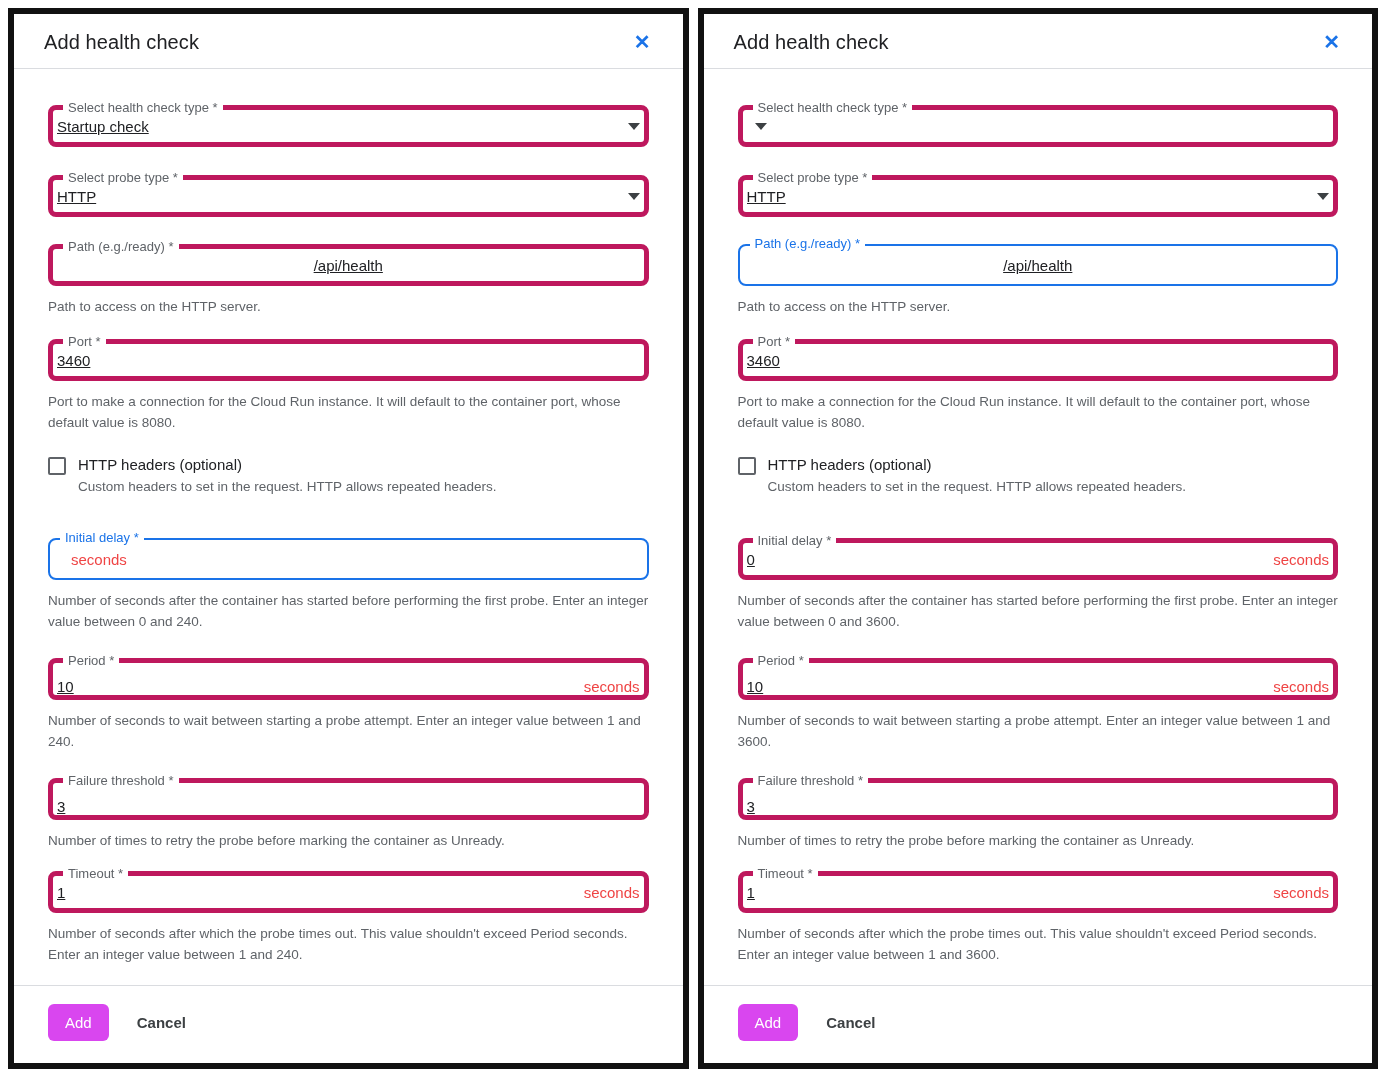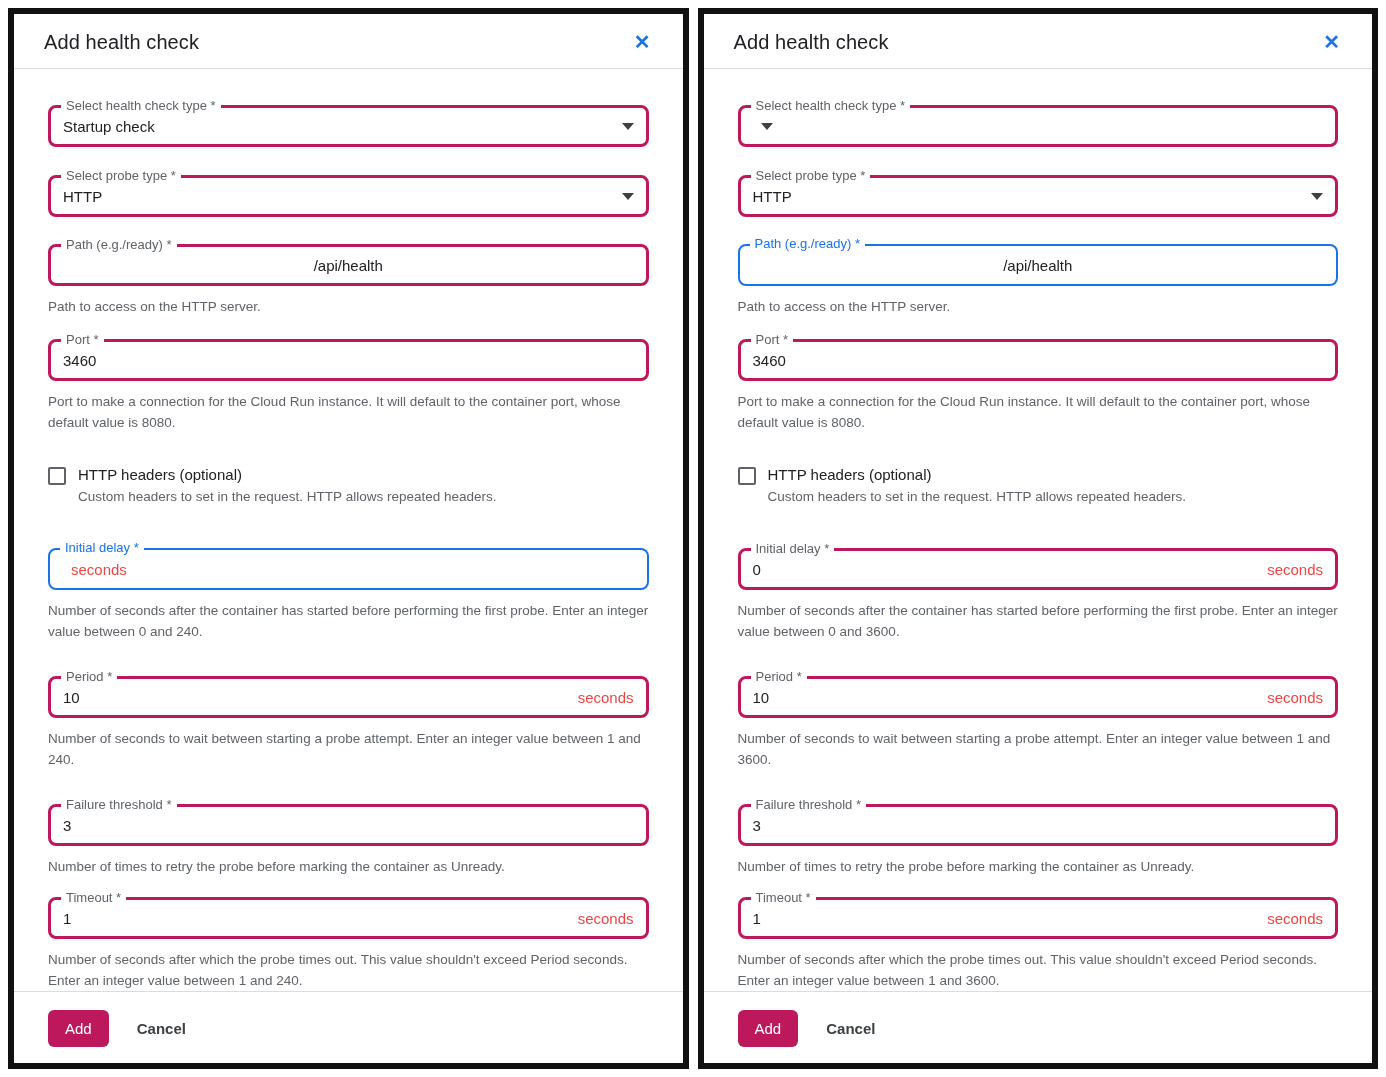--- a/index.html
+++ b/index.html
@@ -47,26 +47,26 @@
     border: none;
     border-top: 1px solid #dadce0;
     width: 100%;
   }
   .dialog-body {
     padding: 0 34px;
     flex: 1 1 auto;
   }
   .field {
     position: relative;
-    border: 3px solid #be185d;
+    border: 5px solid #be185d;
     border-radius: 8px;
     height: 42px;
     display: flex;
     align-items: center;
-    padding: 0 12px;
+    padding: 0 4px;
     background: #fff;
   }
   .field.focused {
     border: 2px solid #1a73e8;
     padding: 0 13px;
   }
   .field-label {
     position: absolute;
     top: -9px;
     left: 10px;
@@ -77,20 +77,21 @@
     white-space: nowrap;
     line-height: 14px;
   }
   .field.focused .field-label { color: #1a73e8; }
   .field-value {
     font-size: 15px;
     color: #202124;
     flex: 1 1 auto;
     white-space: nowrap;
     overflow: hidden;
+    text-decoration: underline;
   }
   .field-suffix {
     font-size: 15px;
     color: #ef4444;
     margin-left: 8px;
   }
   .text-cursor {
     display: inline-block;
     width: 1.5px;
     height: 19px;
@@ -108,23 +109,23 @@
   .helper {
     font-size: 13.5px;
     color: #5f6368;
     line-height: 21px;
     margin-top: 10px;
   }
   .mt-first { margin-top: 36px; }
   .mt-28 { margin-top: 28px; }
   .mt-27 { margin-top: 27px; text-align: center; }
   .mt-22 { margin-top: 22px; }
-  .mt-32 { margin-top: 32px; }
+  .mt-32 { margin-top: 22px; }
   .mt-42 { margin-top: 42px; }
-  .mt-34 { margin-top: 34px; }
+  .mt-34 { margin-top: 26px; align-items: flex-end; }
   .mt-20 { margin-top: 20px; }
   .checkbox-row {
     display: flex;
     align-items: flex-start;
     gap: 12px;
   }
   .checkbox-box {
     width: 18px; height: 18px;
     border: 2px solid #5f6368;
     border-radius: 2px;
@@ -146,21 +147,21 @@
   }
   .dialog-footer {
     margin-top: auto;
   }
   .footer-buttons {
     display: flex;
     align-items: center;
     padding: 18px 34px 22px 34px;
   }
   .add-button {
-    background: #be185d;
+    background: #d946ef;
     color: #ffffff;
     border: none;
     border-radius: 6px;
     font-family: "Liberation Sans", sans-serif;
     font-size: 15px;
     font-weight: 500;
     padding: 10px 17px;
     cursor: pointer;
   }
   .cancel-button {

